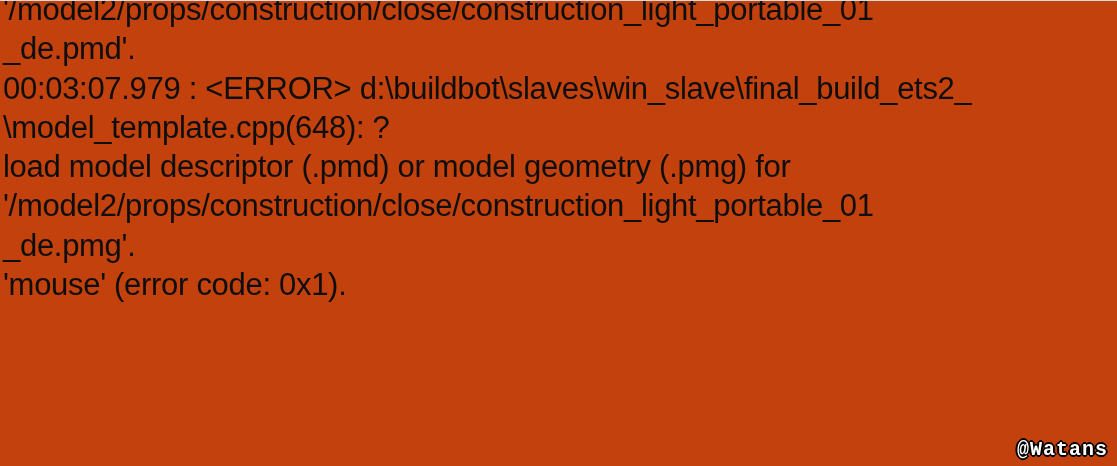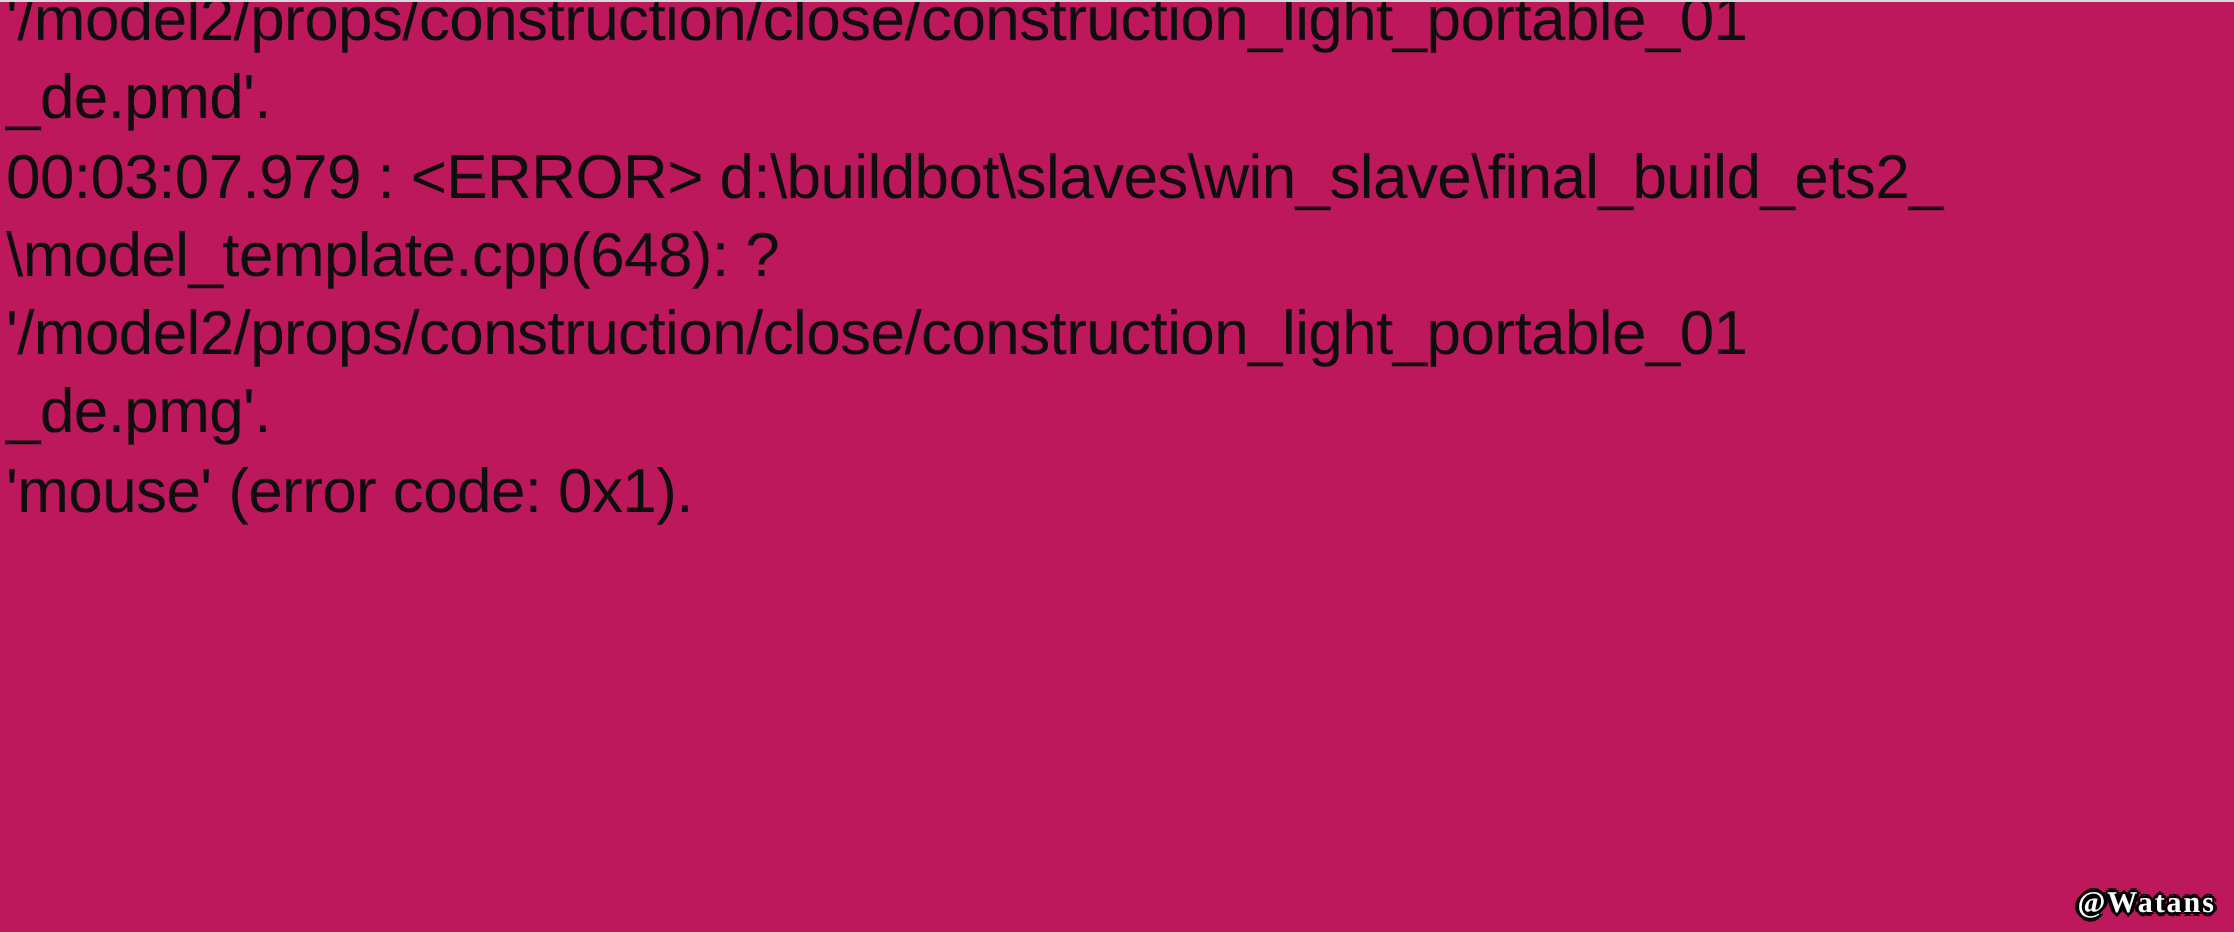--- a/index.html
+++ b/index.html
@@ -5,21 +5,21 @@
   html, body {
     margin: 0;
     padding: 0;
     background: #ffffff;
   }
   .screen {
     position: relative;
     width: 1117px;
     height: 466px;
     overflow: hidden;
-    background: #be185d;
+    background: #c2410c;
     border-top: 1px solid #d9d9d9;
     box-sizing: border-box;
     font-family: "Liberation Sans", sans-serif;
   }
   .log {
     position: absolute;
     top: 0;
     left: 0;
     right: 0;
     margin-top: -11px;
@@ -29,39 +29,40 @@
     line-height: 39.3px;
     letter-spacing: -0.3px;
   }
   .log .line {
     white-space: pre;
   }
   .watermark {
     position: absolute;
     right: 9px;
     bottom: 5px;
-    font-family: Liberation Serif, serif;
+    font-family: Liberation Mono, monospace;
     font-weight: bold;
-    font-size: 15px;
+    font-size: 20px;
     letter-spacing: 1px;
     color: #ffffff;
     text-shadow:
       -1px -1px 0 #000, 0 -1px 0 #000, 1px -1px 0 #000,
       -1px  0   0 #000,                1px  0   0 #000,
       -1px  1px 0 #000, 0  1px 0 #000, 1px  1px 0 #000,
       -2px  0   0 #000, 2px 0   0 #000, 0 -2px 0 #000, 0 2px 0 #000;
   }
 </style>
 </head>
 <body>
 
 <div class="screen">
   <div class="log">
     <div class="line">'/model2/props/construction/close/construction_light_portable_01</div>
     <div class="line">_de.pmd'.</div>
     <div class="line">00:03:07.979 : &lt;ERROR&gt; d:\buildbot\slaves\win_slave\final_build_ets2_</div>
     <div class="line">\model_template.cpp(648): ?</div>
+    <div class="line">load model descriptor (.pmd) or model geometry (.pmg) for</div>
     <div class="line">'/model2/props/construction/close/construction_light_portable_01</div>
     <div class="line">_de.pmg'.</div>
     <div class="line">'mouse' (error code: 0x1).</div>
   </div>
   <div class="watermark">@Watans</div>
 </div>
 
 </body></html>

